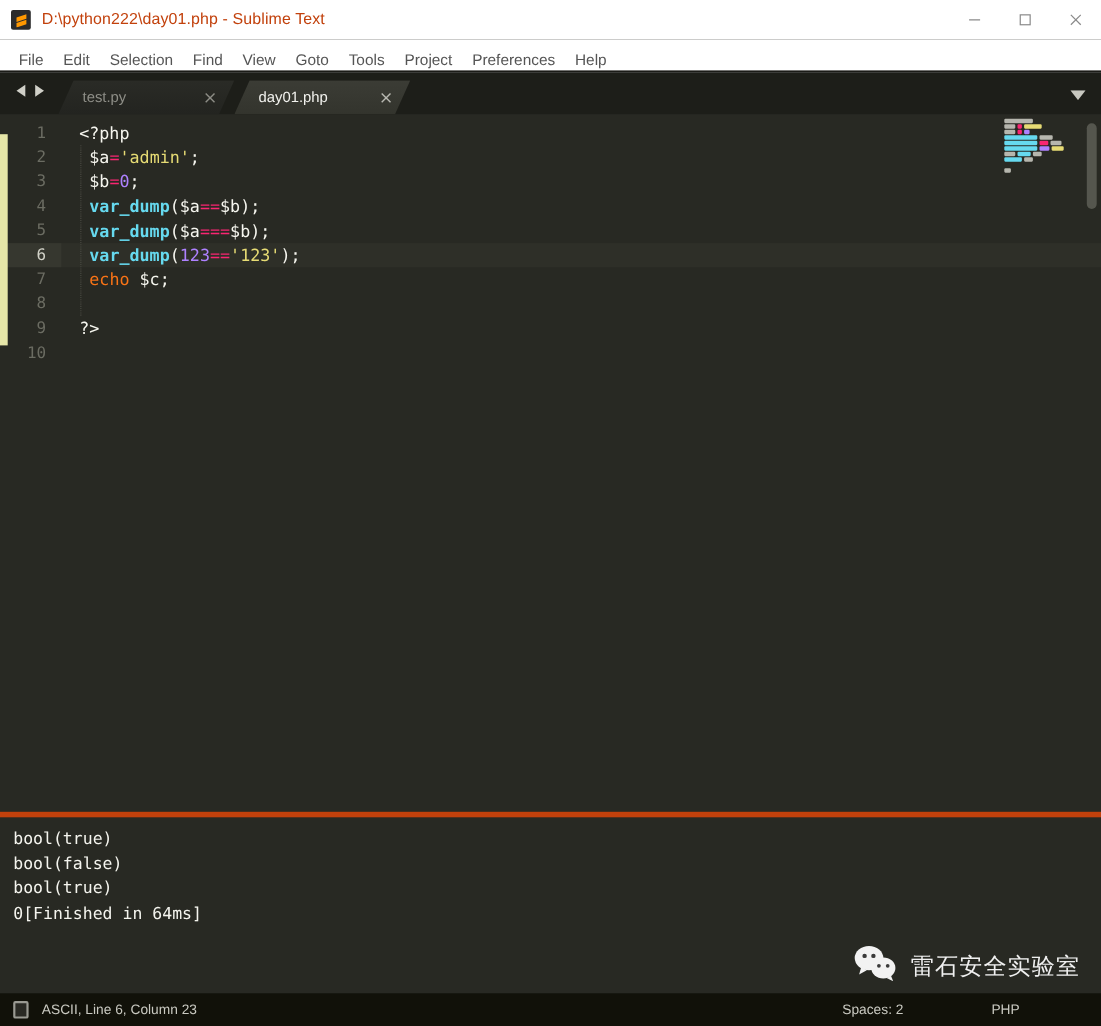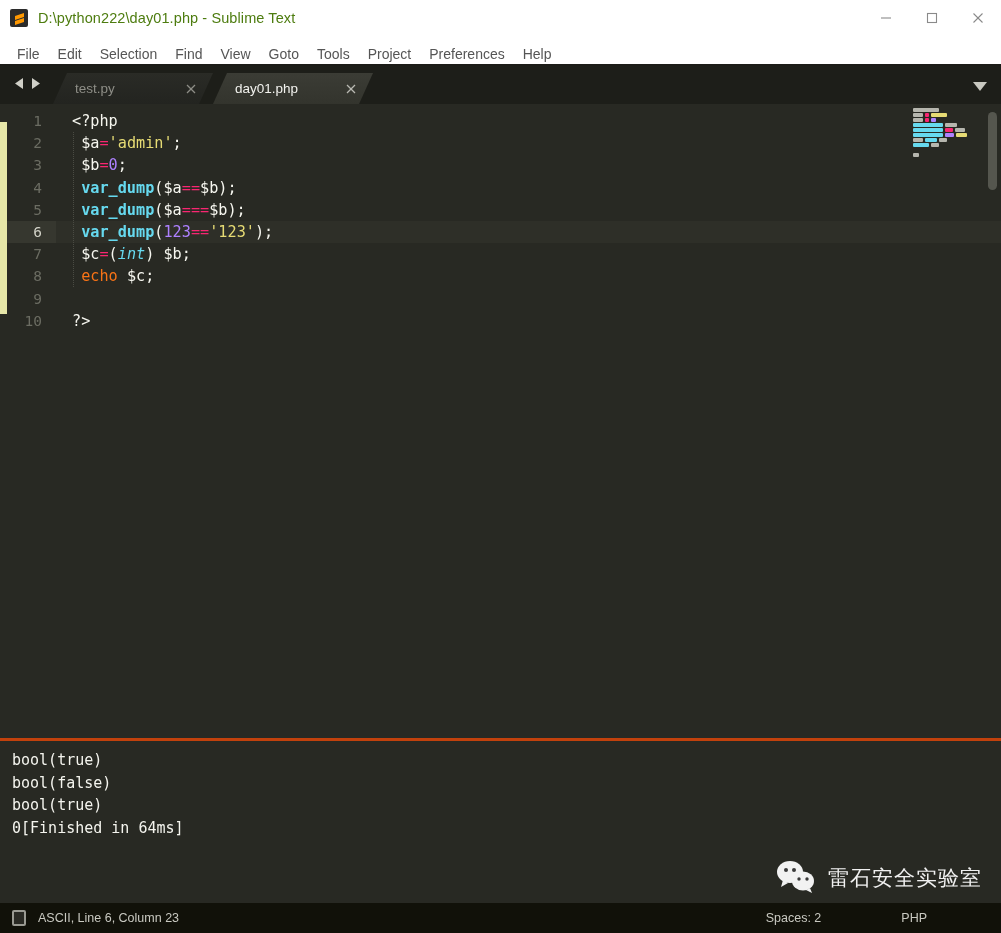--- a/index.html
+++ b/index.html
@@ -30,21 +30,21 @@
     width: 18px; height: 18px;
     margin-left: 10px; margin-right: 10px;
     background: #2b2b2b;
     border-radius: 2px;
     display: flex; align-items: center; justify-content: center;
     flex: 0 0 auto;
   }
   .app-icon svg { display:block; }
   .title-text {
     font-size: 14.5px;
-    color: #4d7c0f;
+    color: #c2410c;
     letter-spacing: 0.1px;
     white-space: nowrap;
   }
   .win-controls {
     position: absolute; right: 0; top: 0;
     height: 36px; display: flex; align-items: center;
   }
   .win-btn {
     width: 46px; height: 36px;
     display: flex; align-items: center; justify-content: center;
@@ -200,21 +200,21 @@
     width: 9px; height: 78px;
     background: #55564e;
     border-radius: 5px;
     z-index: 4;
   }
 
   
   .console {
     height: 165px; min-height: 165px;
     background: #282923;
-    border-top: 3px solid #c2410c;
+    border-top: 5px solid #c2410c;
     padding: 8px 12px 0 12px;
     box-sizing: border-box;
     position: relative;
     overflow: hidden;
   }
   .oline {
     font-family: "DejaVu Sans Mono", monospace;
     font-size: 15px;
     line-height: 22.5px;
     color: #f4f4ee;
@@ -365,21 +365,20 @@
     </div>
 
     <div class="code-area">
       <div class="indent-guide"></div>
       <div class="cline"><span class="t-plain">&lt;?php</span></div>
       <div class="cline"><span class="t-plain"> $a</span><span class="t-op">=</span><span class="t-str">'admin'</span><span class="t-plain">;</span></div>
       <div class="cline"><span class="t-plain"> $b</span><span class="t-op">=</span><span class="t-num">0</span><span class="t-plain">;</span></div>
       <div class="cline"><span class="t-plain"> </span><span class="t-fn">var_dump</span><span class="t-plain">($a</span><span class="t-op">==</span><span class="t-plain">$b);</span></div>
       <div class="cline"><span class="t-plain"> </span><span class="t-fn">var_dump</span><span class="t-plain">($a</span><span class="t-op">===</span><span class="t-plain">$b);</span></div>
       <div class="cline active-row"><span class="t-plain"> </span><span class="t-fn">var_dump</span><span class="t-plain">(</span><span class="t-num">123</span><span class="t-op">==</span><span class="t-str">'123'</span><span class="t-plain">);</span></div>
-      <div class="cline"><span class="t-plain"> $c</span><span class="t-op">=</span><span class="t-plain">(</span><span class="t-cast">int</span><span class="t-plain">) $b;</span></div>
       <div class="cline"><span class="t-plain"> </span><span class="t-kw">echo</span><span class="t-plain"> $c;</span></div>
       <div class="cline"><span class="t-plain"></span></div>
       <div class="cline"><span class="t-plain">?&gt;</span></div>
     </div>
 
     <div class="minimap">
         <div class="mm-row">
           <span class="mm-b" style="width: 26px; background: rgb(182, 182, 174);"></span>
         </div>
         <div class="mm-row">

